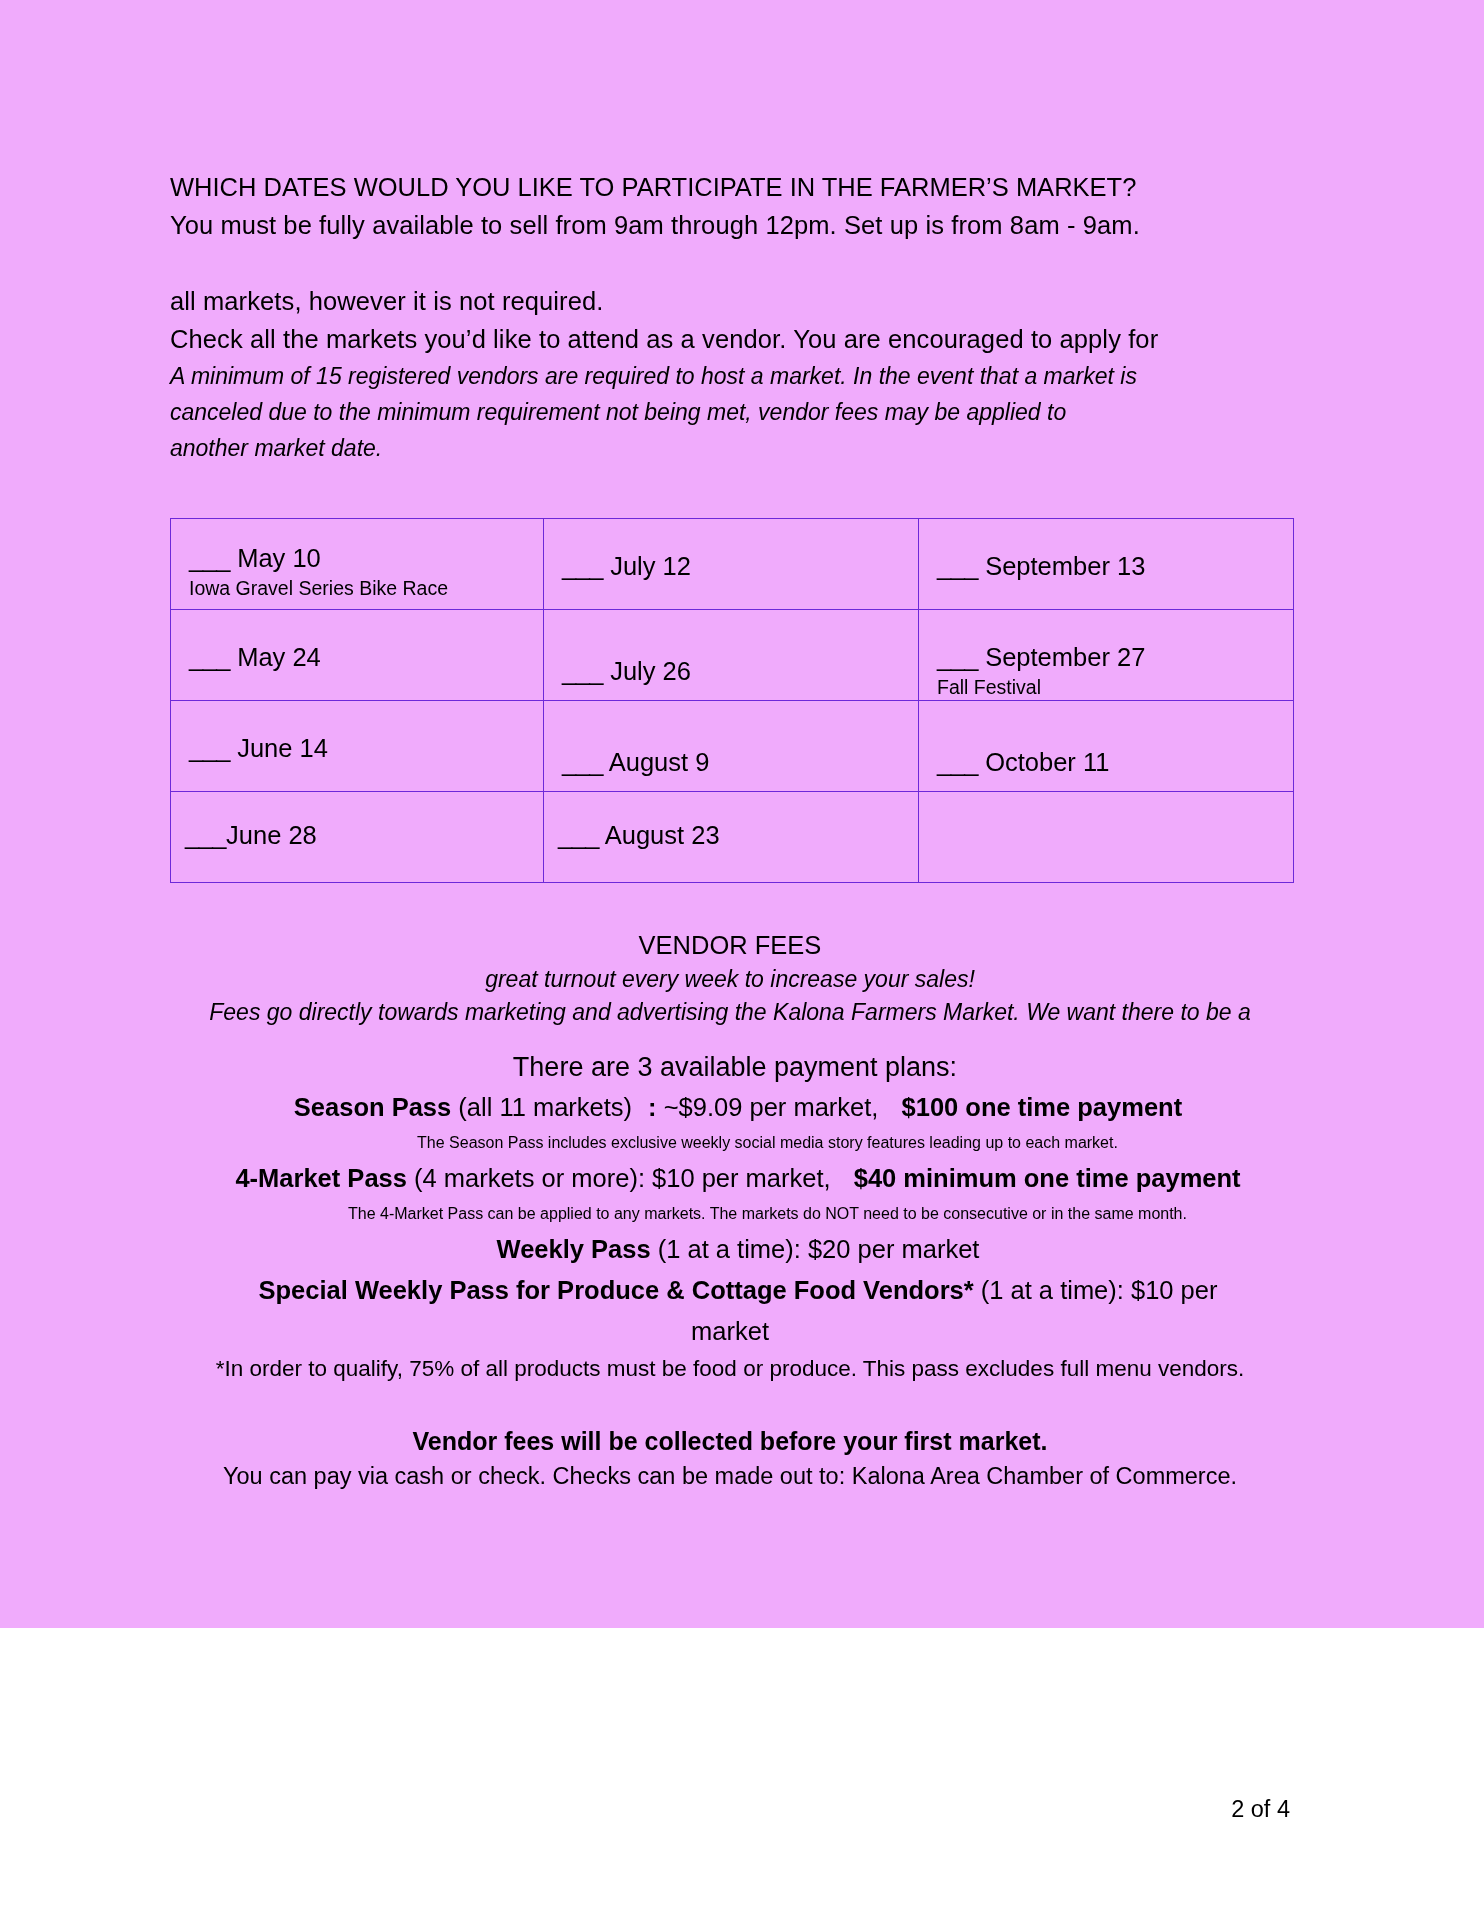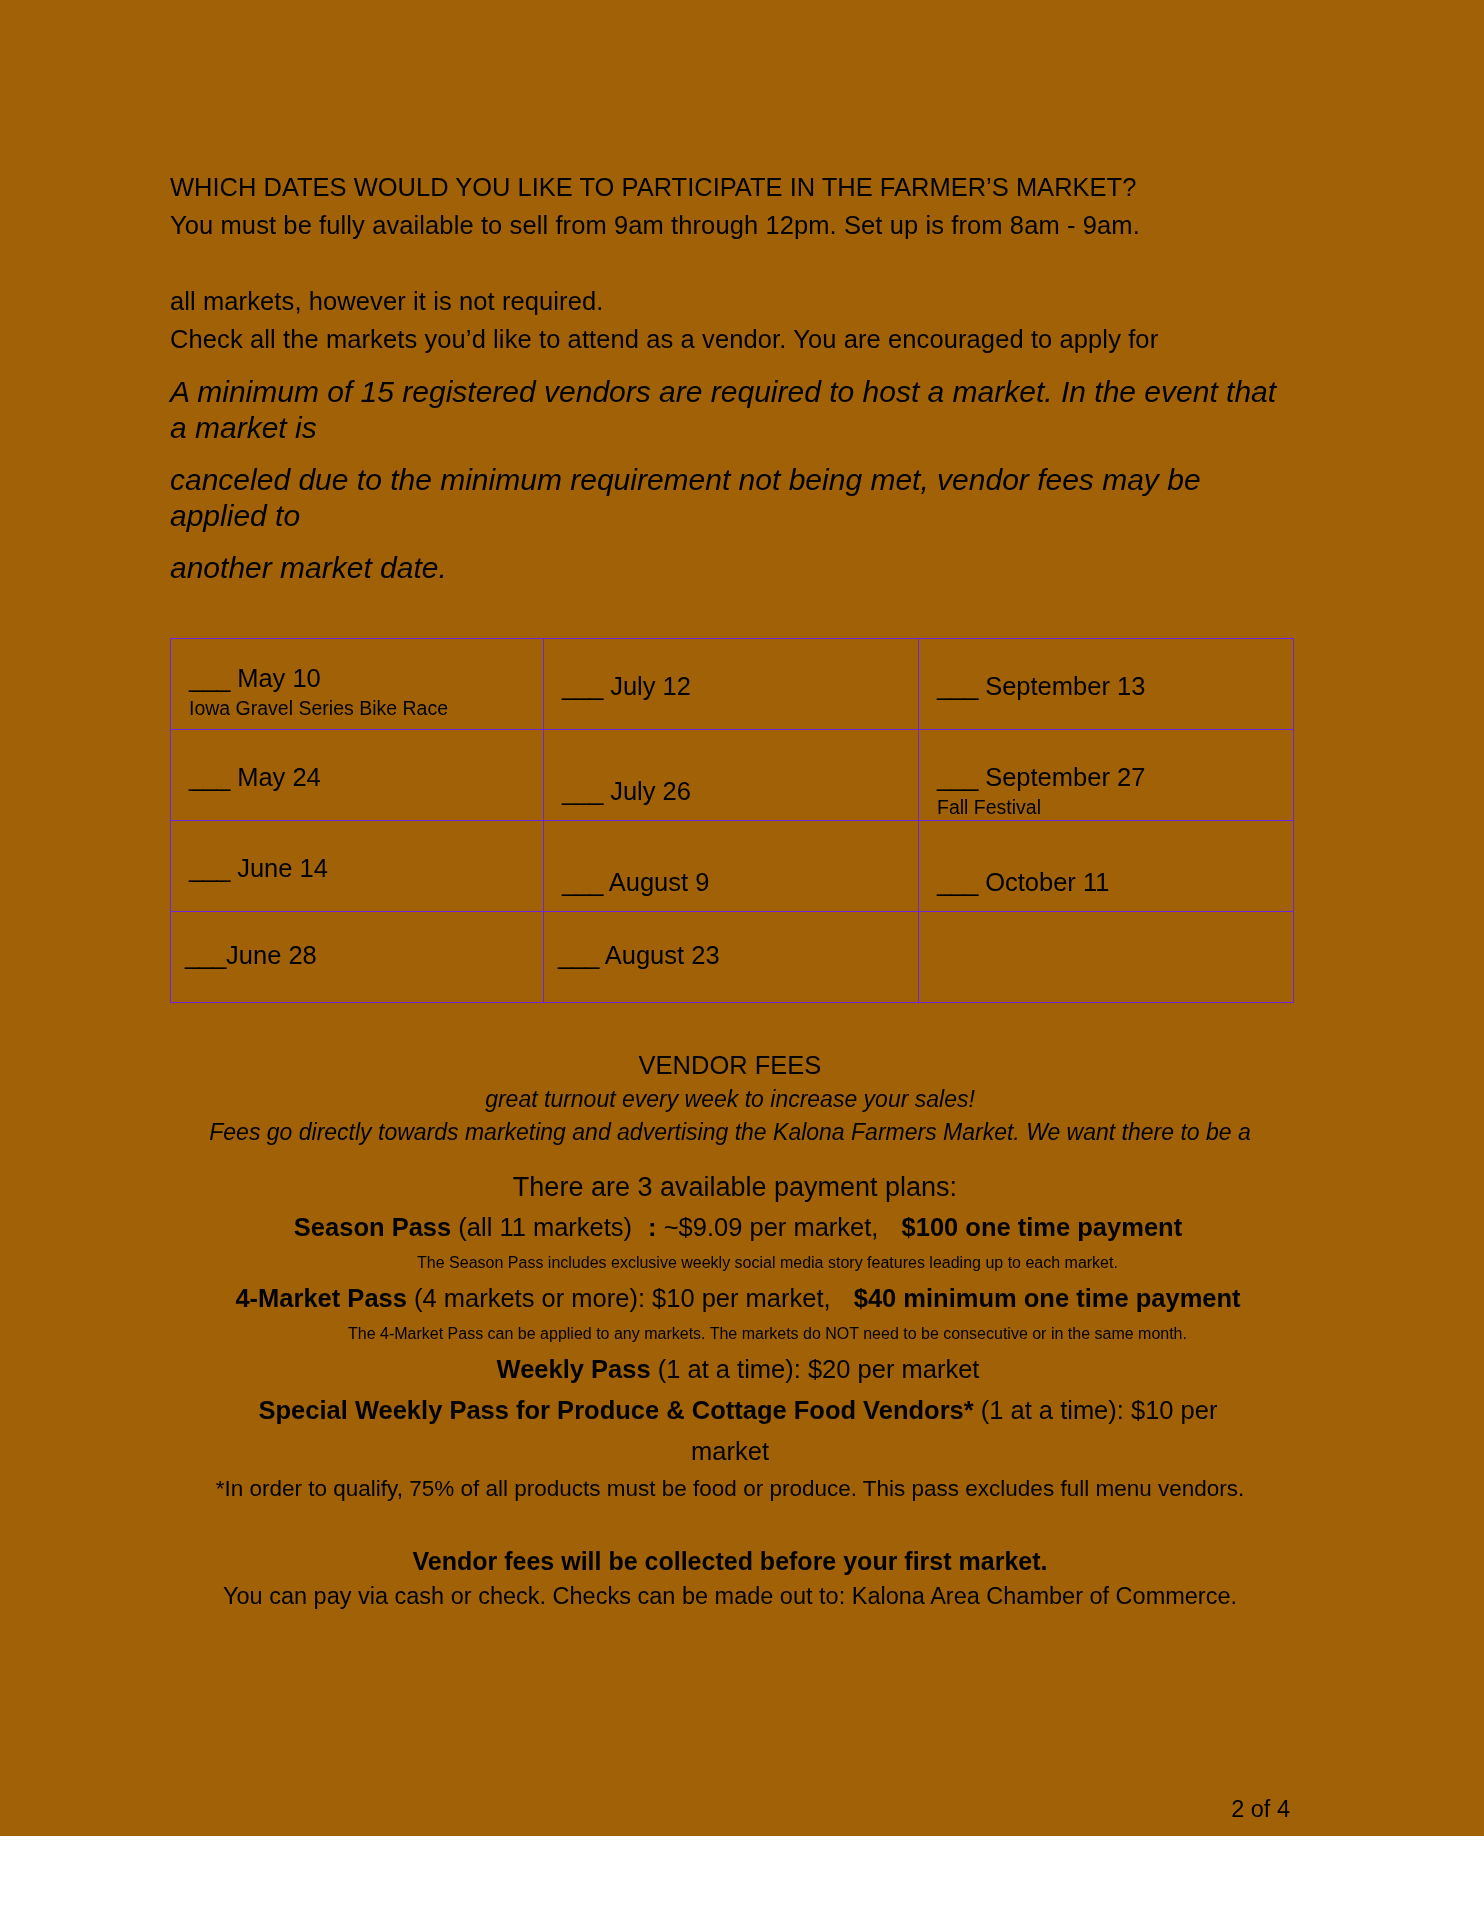--- a/index.html
+++ b/index.html
@@ -13,45 +13,44 @@
     position: relative;
     font-family: "Liberation Sans", sans-serif;
     color: #000000;
     -webkit-font-smoothing: antialiased;
   }
   .page {
     position: absolute;
     left: 0;
     top: 0;
     width: 1484px;
-    height: 1836px;
-    background: #a16207;
+    height: 1628px;
+    background: #f0abfc;
     box-sizing: border-box;
     padding: 0;
   }
   .content {
     position: absolute;
     left: 170px;
     top: 168px;
     width: 1120px;
   }
   .ln {
     font-size: 25.5px;
     line-height: 38px;
     letter-spacing: 0.1px;
   }
   .ln-head {
     font-size: 25.5px;
     line-height: 38px;
   }
   .ital {
     font-style: italic;
-    font-size: 30px;
+    font-size: 23px;
     line-height: 36px;
-    margin-top: 16px;
   }
   .spacer-lg { height: 38px; }
   .spacer-sm { height: 18px; }
 
   
   table.dates {
     border-collapse: collapse;
     width: 1120px;
     margin-top: 52px;
     table-layout: fixed;

